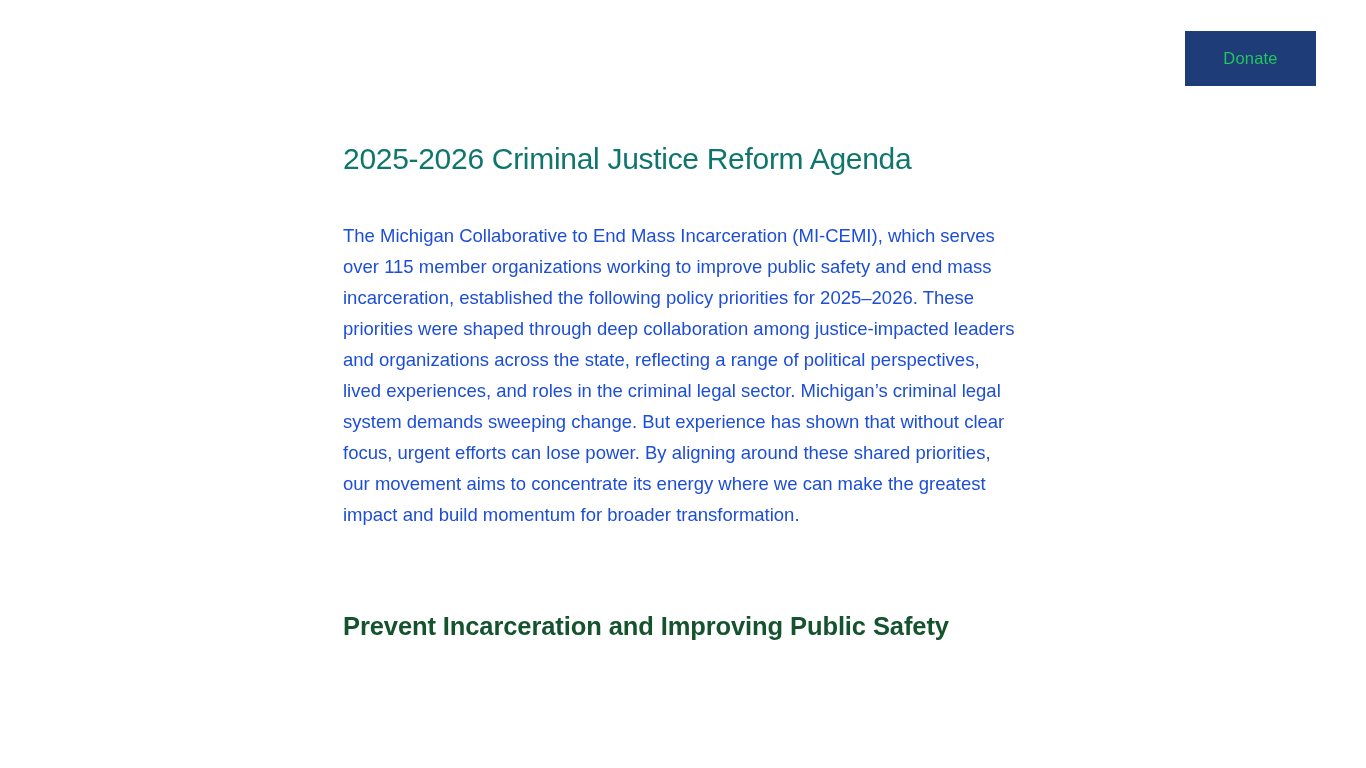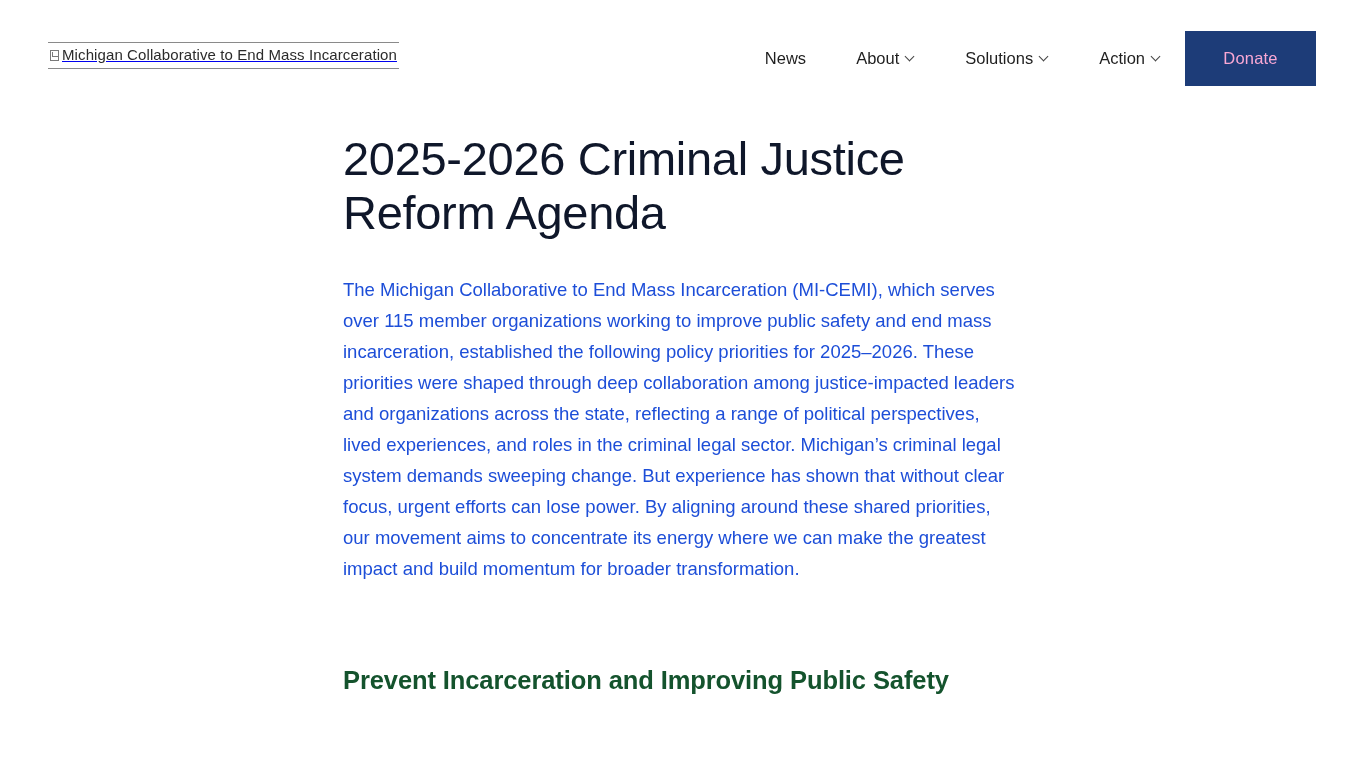--- a/index.html
+++ b/index.html
@@ -127,45 +127,45 @@
     transform: rotate(45deg);
   }
 
   .donate-btn {
     position: absolute;
     right: 50px;
     top: 31px;
     width: 131px;
     height: 55px;
     background: #1d3c78;
-    color: #f9a8d4;
+    color: #22c55e;
     border: none;
     font-size: 16.5px;
     font-family: "Liberation Sans", sans-serif;
     cursor: pointer;
     display: flex;
     align-items: center;
     justify-content: center;
     letter-spacing: 0.2px;
   }
 
   
   .content {
     position: absolute;
     left: 343px;
     top: 132px;
     width: 680px;
   }
 
   h1.page-title {
     margin: 0;
-    font-size: 47px;
+    font-size: 30px;
     line-height: 54px;
     font-weight: 400;
-    color: #0f172a;
+    color: #0f766e;
     letter-spacing: -0.3px;
   }
 
   p.intro {
     margin: 34px 0 0 0;
     font-size: 18.5px;
     line-height: 31px;
     color: #1d4ed8;
     max-width: 675px;
   }
@@ -179,41 +179,21 @@
     letter-spacing: -0.1px;
   }
 </style>
 </head>
 <body>
 
 <div class="page">
 
   <header class="site-header">
 
-    <a class="logo-wrap" href="#">
-      <span class="logo-alt"><span class="broken-img-icon"></span><span>Michigan Collaborative to End Mass Incarceration</span></span>
-    </a>
-
-    <nav class="main-nav">
-      <div class="nav-item">
-        <span>News</span>
-      </div>
-      <div class="nav-item">
-        <span>About</span>
-        <span class="caret"></span>
-      </div>
-      <div class="nav-item">
-        <span>Solutions</span>
-        <span class="caret"></span>
-      </div>
-      <div class="nav-item">
-        <span>Action</span>
-        <span class="caret"></span>
-      </div>
-    </nav>
+
 
     <button class="donate-btn">
       <span>Donate</span>
     </button>
 
   </header>
 
   <main class="content">
     <h1 class="page-title">2025-2026 Criminal Justice Reform Agenda</h1>
     <p class="intro">The Michigan Collaborative to End Mass Incarceration (MI-CEMI), which serves over 115 member organizations working to improve public safety and end mass incarceration, established the following policy priorities for 2025–2026. These priorities were shaped through deep collaboration among justice-impacted leaders and organizations across the state, reflecting a range of political perspectives, lived experiences, and roles in the criminal legal sector. Michigan’s criminal legal system demands sweeping change. But experience has shown that without clear focus, urgent efforts can lose power. By aligning around these shared priorities, our movement aims to concentrate its energy where we can make the greatest impact and build momentum for broader transformation.</p>

